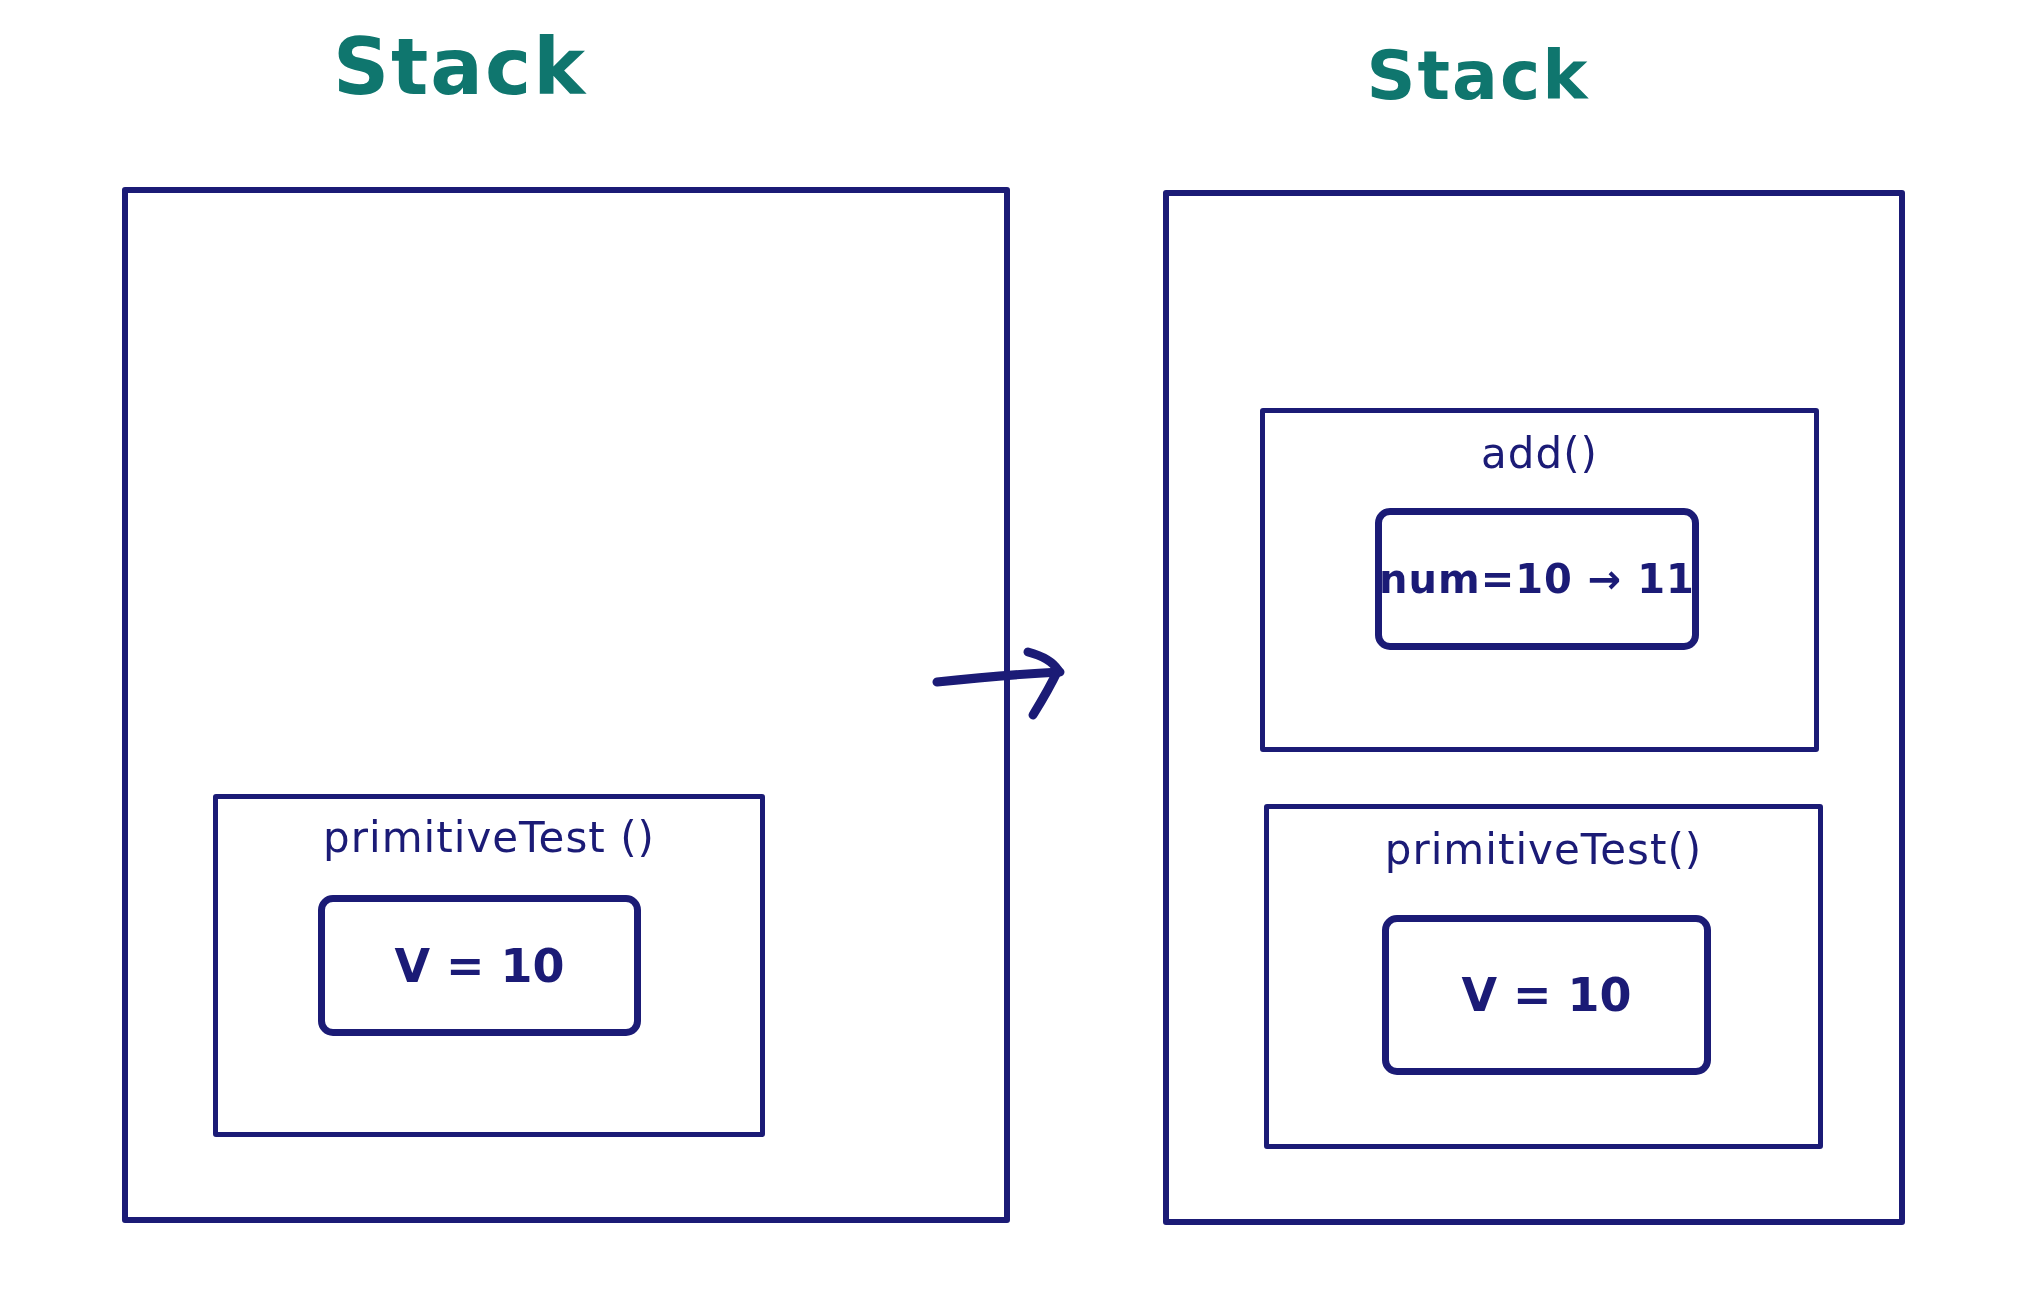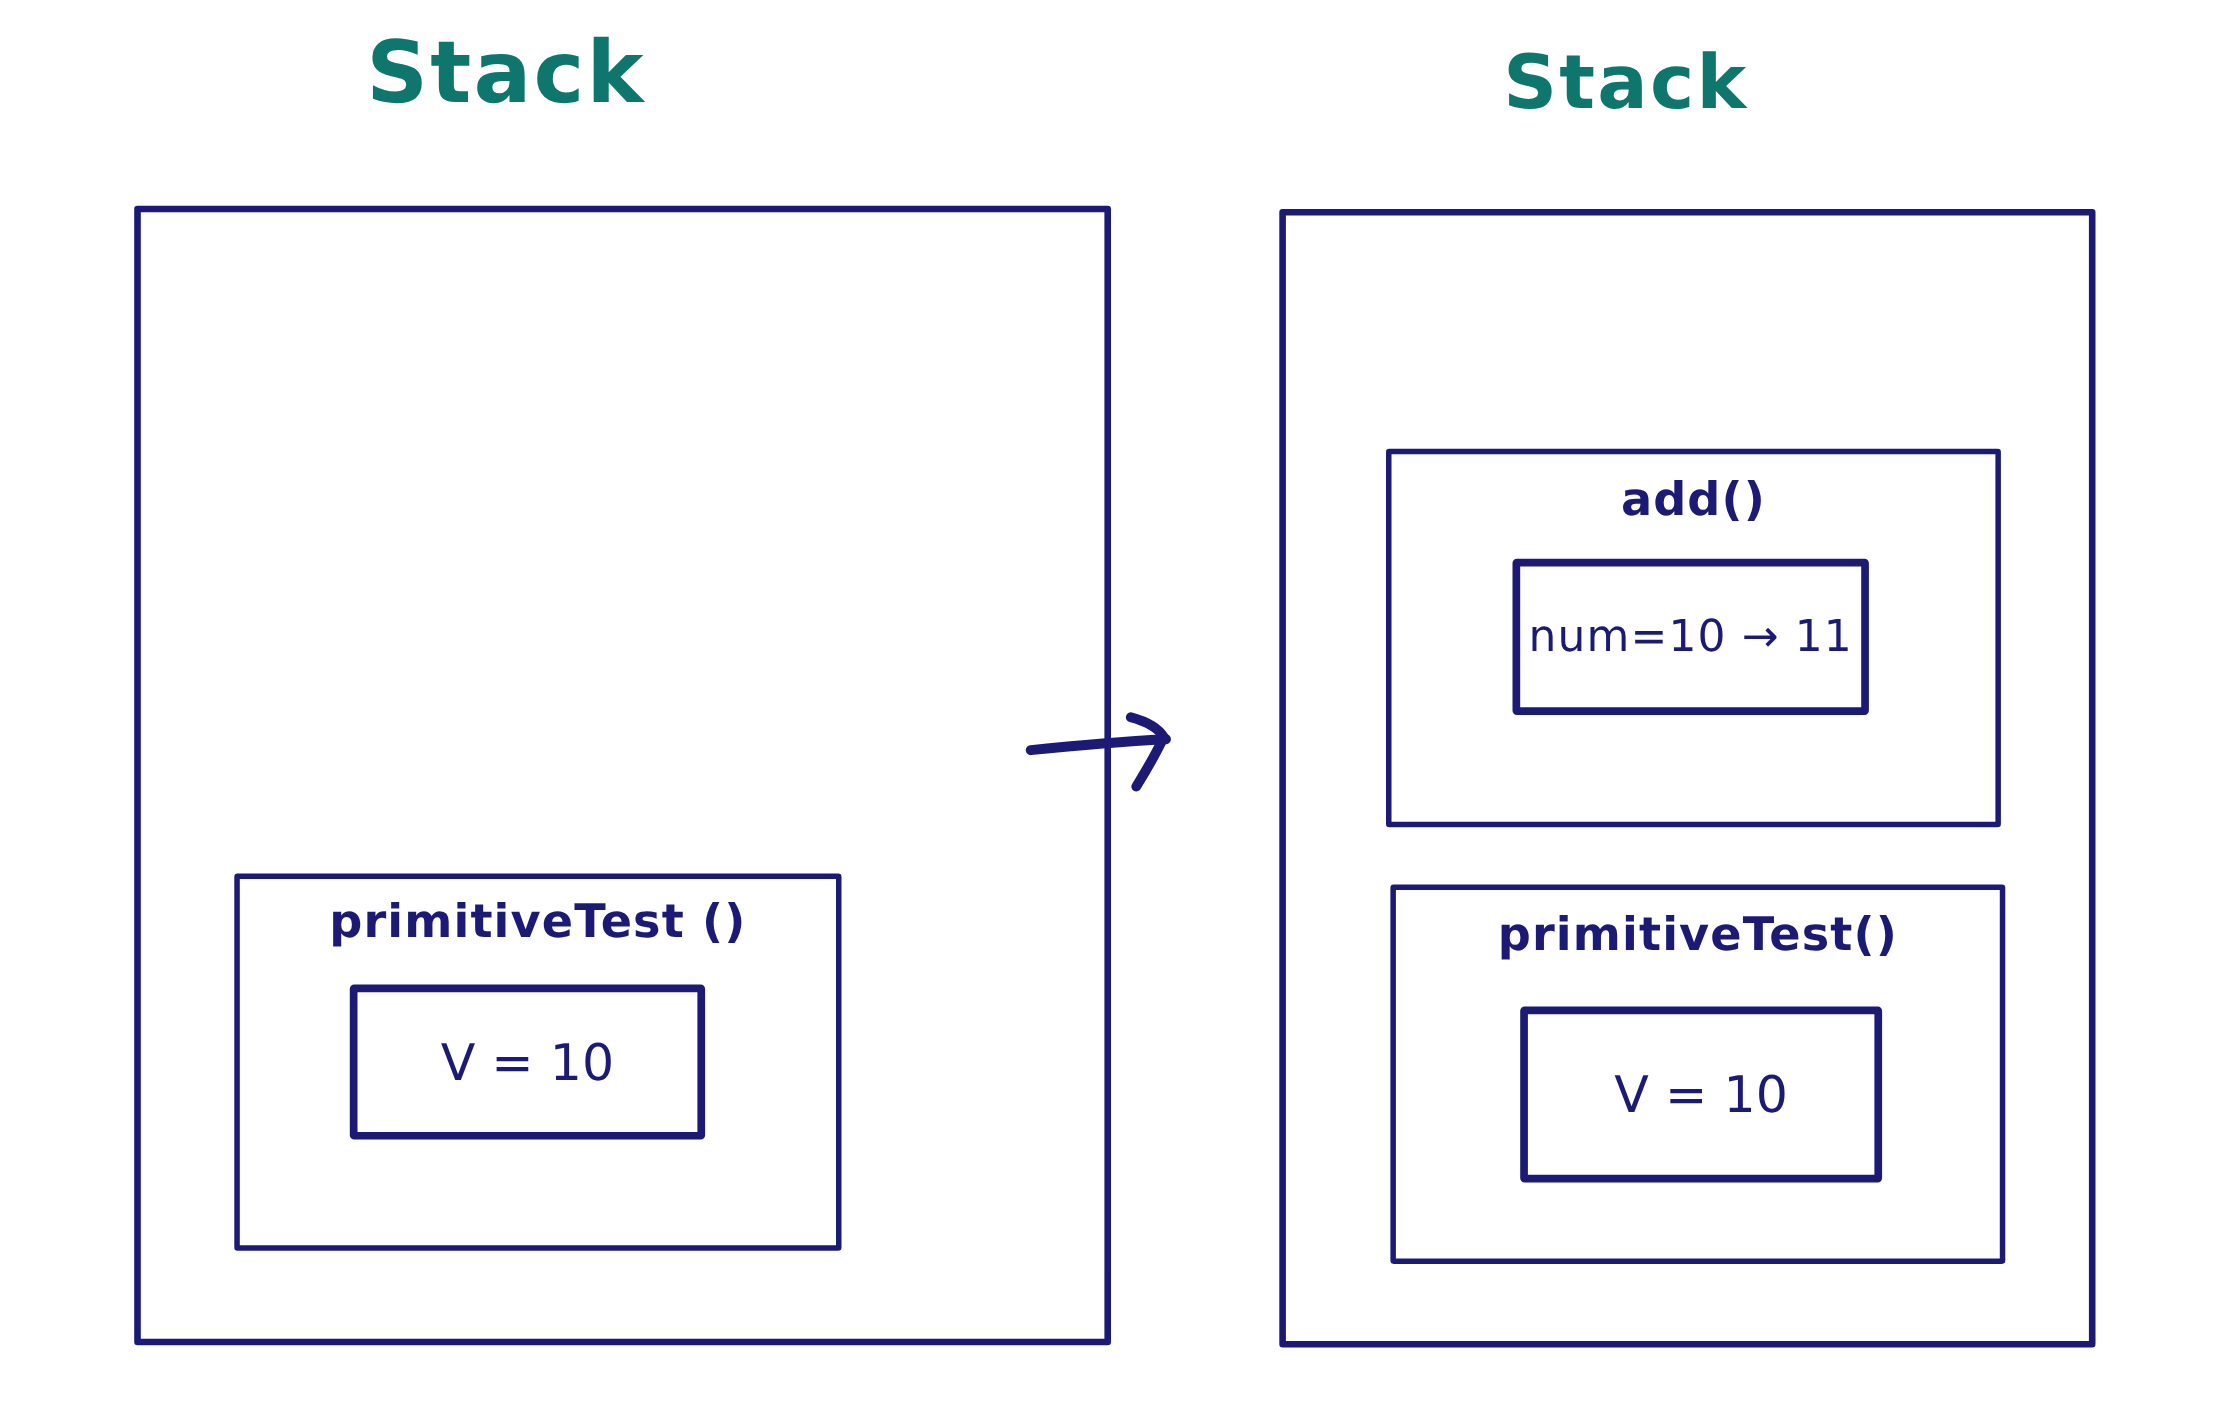--- a/index.html
+++ b/index.html
@@ -35,35 +35,35 @@
     position: absolute;
     border: 5px solid #1b1b76;
     border-radius: 3px;
     background: #ffffff;
     box-sizing: border-box;
   }
   .frame-label {
     position: absolute;
     left: 0; right: 0;
     text-align: center;
-    font-weight: 700;
+    font-weight: 400;
     font-size: 42px;
     letter-spacing: 1px;
     white-space: nowrap;
   }
   .var-box {
     position: absolute;
     border: 7px solid #1b1b76;
-    border-radius: 4px;
+    border-radius: 15px;
     background: #ffffff;
     box-sizing: border-box;
     display: flex;
     align-items: center;
     justify-content: center;
-    font-weight: 400;
+    font-weight: 700;
     white-space: nowrap;
   }
   
   .frame.left-pt { left: 85px; top: 601px; width: 552px; height: 343px; }
   .frame.left-pt .frame-label { top: 14px; }
   .frame.left-pt .var-box { left: 100px; top: 96px; width: 323px; height: 141px; font-size: 46px; }
   
   .frame.right-add { left: 91px; top: 212px; width: 559px; height: 344px; }
   .frame.right-add .frame-label { top: 16px; }
   .frame.right-add .var-box { left: 110px; top: 95px; width: 324px; height: 142px; font-size: 40px; letter-spacing: 1px; }

